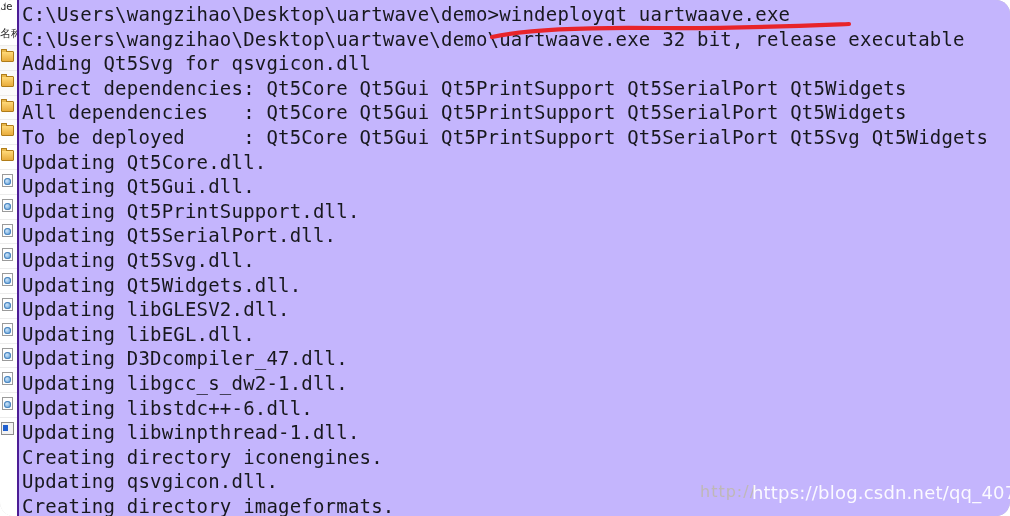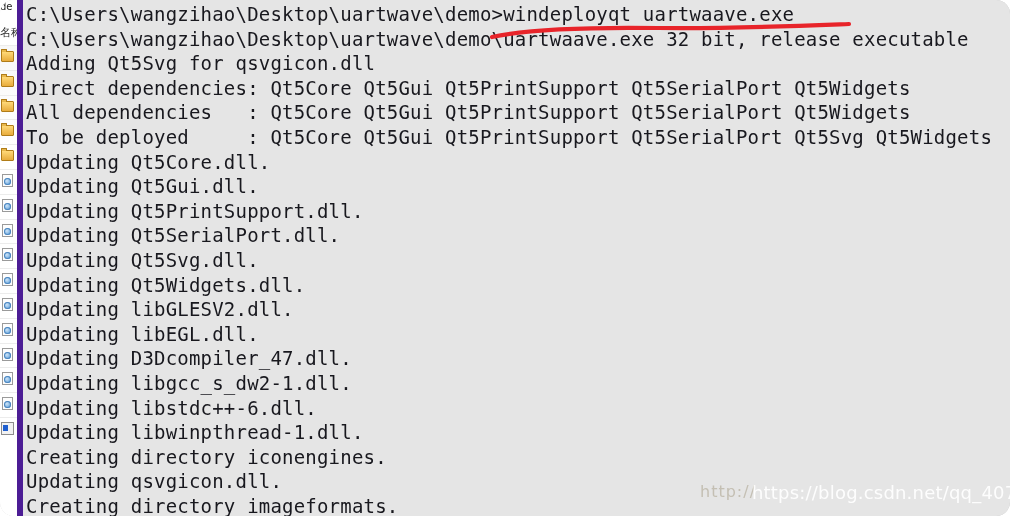--- a/index.html
+++ b/index.html
@@ -42,21 +42,21 @@
     font-size: 10px;
     color: #222;
     line-height: 14px;
     white-space: nowrap;
     overflow: hidden;
   }
   .hdr-col {
     position: absolute;
     left: 0; top: 24px;
     width: 17px; height: 18px;
-    font-family: Liberation Mono, monospace;
+    font-family: Liberation Serif, serif;
     font-size: 11px;
     color: #333;
     line-height: 18px;
     white-space: nowrap;
     overflow: hidden;
   }
   .explorer-rows {
     position: absolute;
     left: 0; top: 45px;
     width: 17px;
@@ -141,22 +141,22 @@
     left: 0; top: 0;
     width: 17px; height: 100%;
     background: linear-gradient(to bottom, #f4f4f4 0%, #ffffff 28%, #ffffff 100%);
   }
 
   
   #console {
     position: absolute;
     left: 17px; top: 0;
     width: 993px; height: 516px;
-    background: #e5e5e5;
-    border-left: 6px solid #4c1d95;
+    background: #c4b5fd;
+    border-left: 2px solid #4c1d95;
     box-sizing: border-box;
     overflow: hidden;
   }
   #console-lines {
     position: absolute;
     left: 3px; top: 2px;
     width: 990px;
   }
   .cline {
     height: 24.6px;

